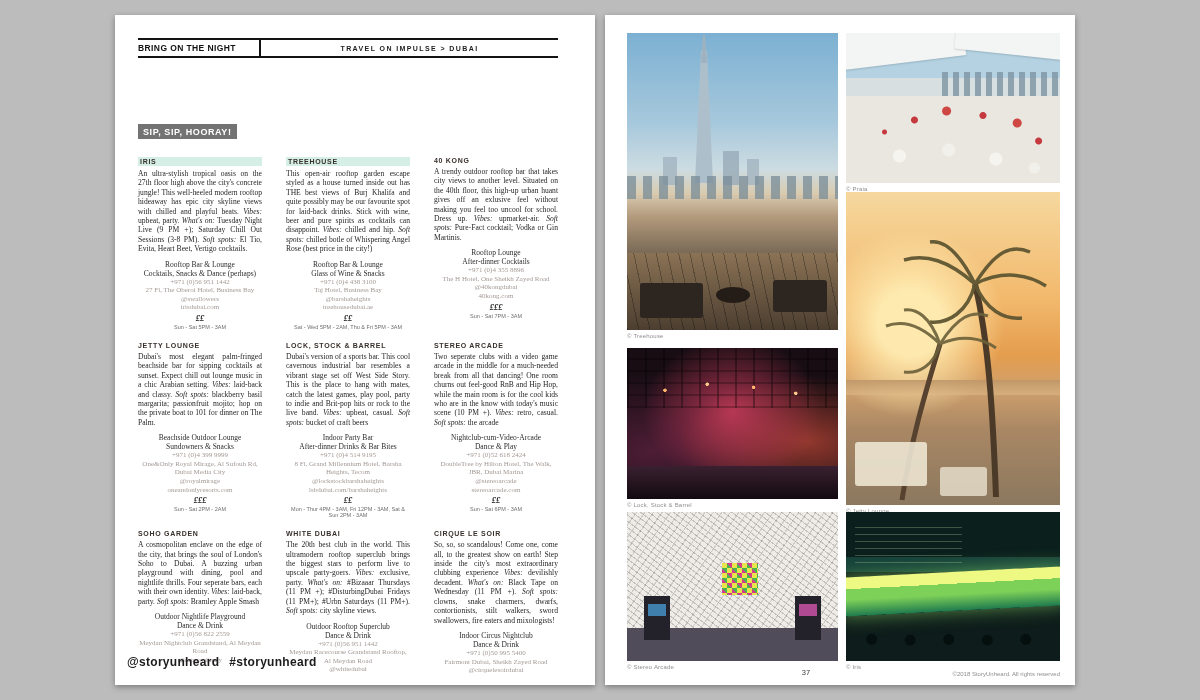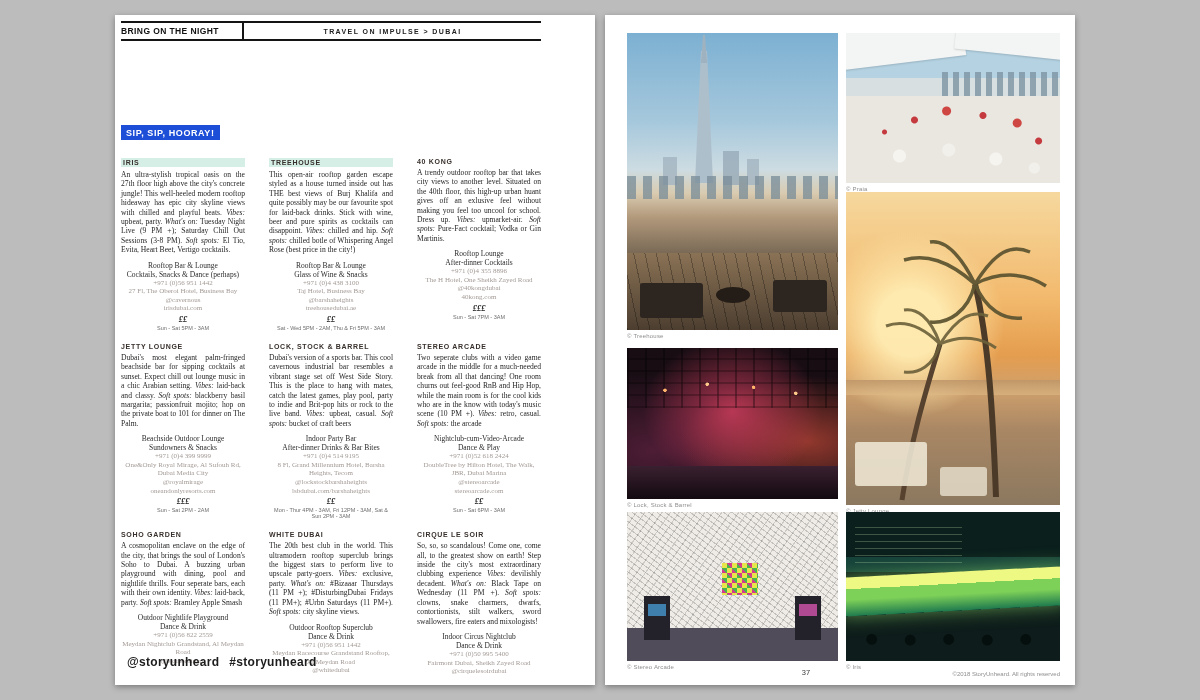--- a/index.html
+++ b/index.html
@@ -4,28 +4,28 @@
 <style>
   html,body{margin:0;padding:0;}
   .stage{position:relative;width:1200px;height:700px;background:#bcbcbc;overflow:hidden;
          font-family:"Liberation Sans",sans-serif;}
   .page{position:absolute;top:15px;height:670px;background:#ffffff;
         box-shadow:0 2px 6px rgba(0,0,0,.35);}
   .page-left{left:115px;width:480px;}
   .page-right{left:605px;width:470px;}
 
   
-  .lp-inner{position:relative;width:100%;height:100%;box-sizing:border-box;padding:6px;}
+  .lp-inner{position:relative;width:100%;height:100%;box-sizing:border-box;padding:23px;}
   .lp-header{display:flex;align-items:stretch;border-top:2px solid #141414;
              border-bottom:2px solid #141414;height:16px;width:420px;}
   .lp-header .hcell1{width:121px;display:flex;align-items:center;
              font-weight:700;font-size:8.5px;letter-spacing:.4px;color:#111;}
   .lp-header .hcell2{flex:1;border-left:2px solid #141414;display:flex;align-items:center;
              justify-content:center;font-weight:700;font-size:7px;letter-spacing:1.4px;color:#222;}
-  .sip-badge{display:inline-block;margin-top:84px;background:#1d4ed8;color:#ffffff;
+  .sip-badge{display:inline-block;margin-top:66px;background:#737373;color:#ffffff;
              font-weight:700;font-size:9px;letter-spacing:.6px;padding:3px 5px 2px 5px;}
   .listings{display:grid;grid-template-columns:repeat(3,124px);column-gap:24px;row-gap:12px;
             margin-top:18px;width:420px;}
   .listing{font-family:"Liberation Serif",serif;color:#262626;}
   .l-name{margin:0 0 3px 0;font-family:"Liberation Sans",sans-serif;font-size:7px;
           font-weight:700;letter-spacing:.7px;color:#38302c;}
   .l-name.hl{background:#d6efe6;display:block;padding:1px 2px;}
   .l-body{margin:0;font-size:7.6px;line-height:9.4px;text-align:justify;}
   .seg-b{font-weight:400;font-style:italic;}
   .l-contact{margin-top:6px;text-align:center;}
@@ -148,21 +148,21 @@
 
       <div class="listings" id="listings">
   <article class="listing">
     <h3 class="l-name hl">IRIS</h3>
     <p class="l-body"><span>An ultra-stylish tropical oasis on the 27th floor high above the city's concrete jungle! This well-heeled modern rooftop hideaway has epic city skyline views with chilled and playful beats. </span><span class="seg-b">Vibes:</span><span> upbeat, party. </span><span class="seg-b">What's on:</span><span> Tuesday Night Live (9 PM +); Saturday Chill Out Sessions (3-8 PM). </span><span class="seg-b">Soft spots:</span><span> El Tio, Evita, Heart Beet, Vertigo cocktails.</span></p>
     <div class="l-contact">
       <div class="l-type t1">Rooftop Bar &amp; Lounge</div>
       <div class="l-type t2">Cocktails, Snacks &amp; Dance (perhaps)</div>
       <div class="l-gray f-phone">+971 (0)56 951 1442</div>
       <div class="l-gray f-address">27 Fl, The Oberoi Hotel, Business Bay</div>
-      <div class="l-gray f-handle">@cavernous</div>
+      <div class="l-gray f-handle">@swallowers</div>
       <div class="l-gray f-site">irisdubai.com</div>
       <div class="l-price f-price">££</div>
       <div class="l-hours f-hours">Sun - Sat 5PM - 3AM</div>
     </div>
   </article>
 
   <article class="listing">
     <h3 class="l-name hl">TREEHOUSE</h3>
     <p class="l-body"><span>This open-air rooftop garden escape styled as a house turned inside out has THE best views of Burj Khalifa and quite possibly may be our favourite spot for laid-back drinks. Stick with wine, beer and pure spirits as cocktails can disappoint. </span><span class="seg-b">Vibes:</span><span> chilled and hip. </span><span class="seg-b">Soft spots:</span><span> chilled botle of Whispering Angel Rose (best price in the city!)</span></p>
     <div class="l-contact">

